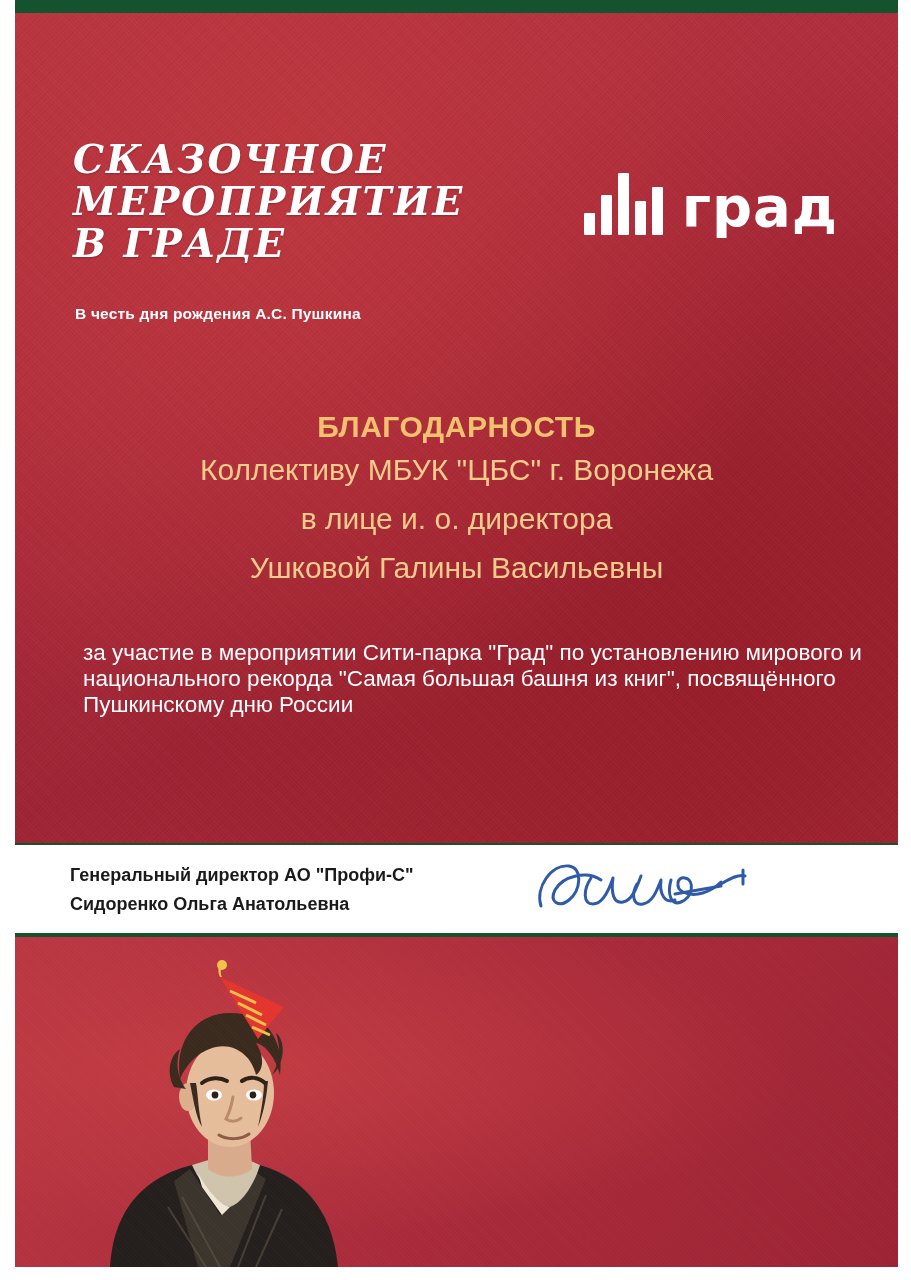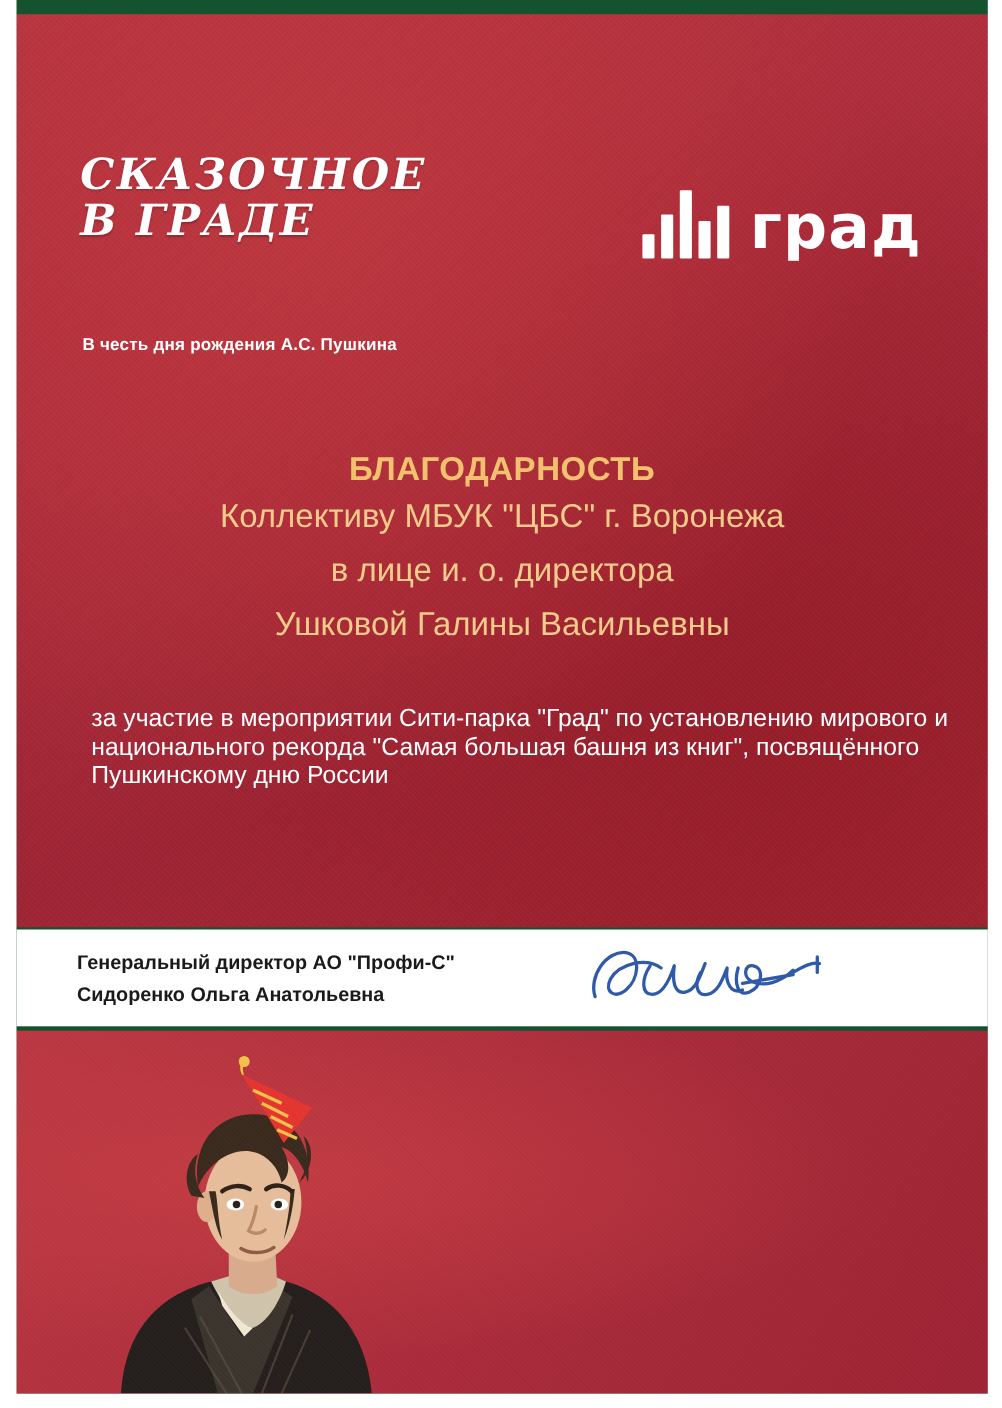--- a/index.html
+++ b/index.html
@@ -233,20 +233,21 @@
 </style>
 </head>
 <body>
 
 <div class="page">
 
   <div class="cert-panel">
 
     <div class="event-title">
       <span class="l1">Сказочное</span>
+      <span class="l2">мероприятие</span>
       <span class="l3">в граде</span>
     </div>
 
     <div class="event-subtitle">В честь дня рождения А.С. Пушкина</div>
 
     <div class="brand">
       <div class="brand-bars">
         <span class="b1"></span>
         <span class="b2"></span>
         <span class="b3"></span>

